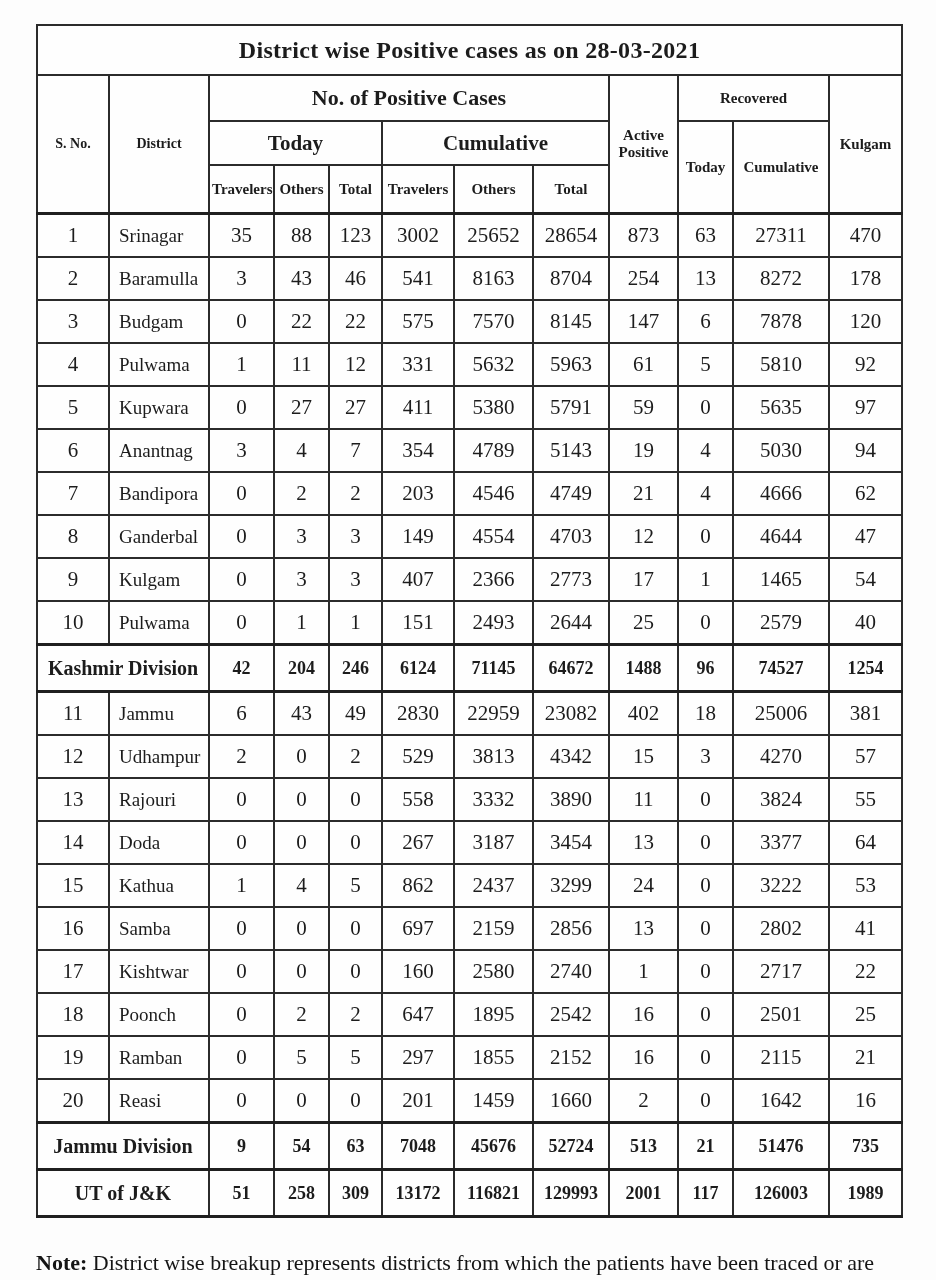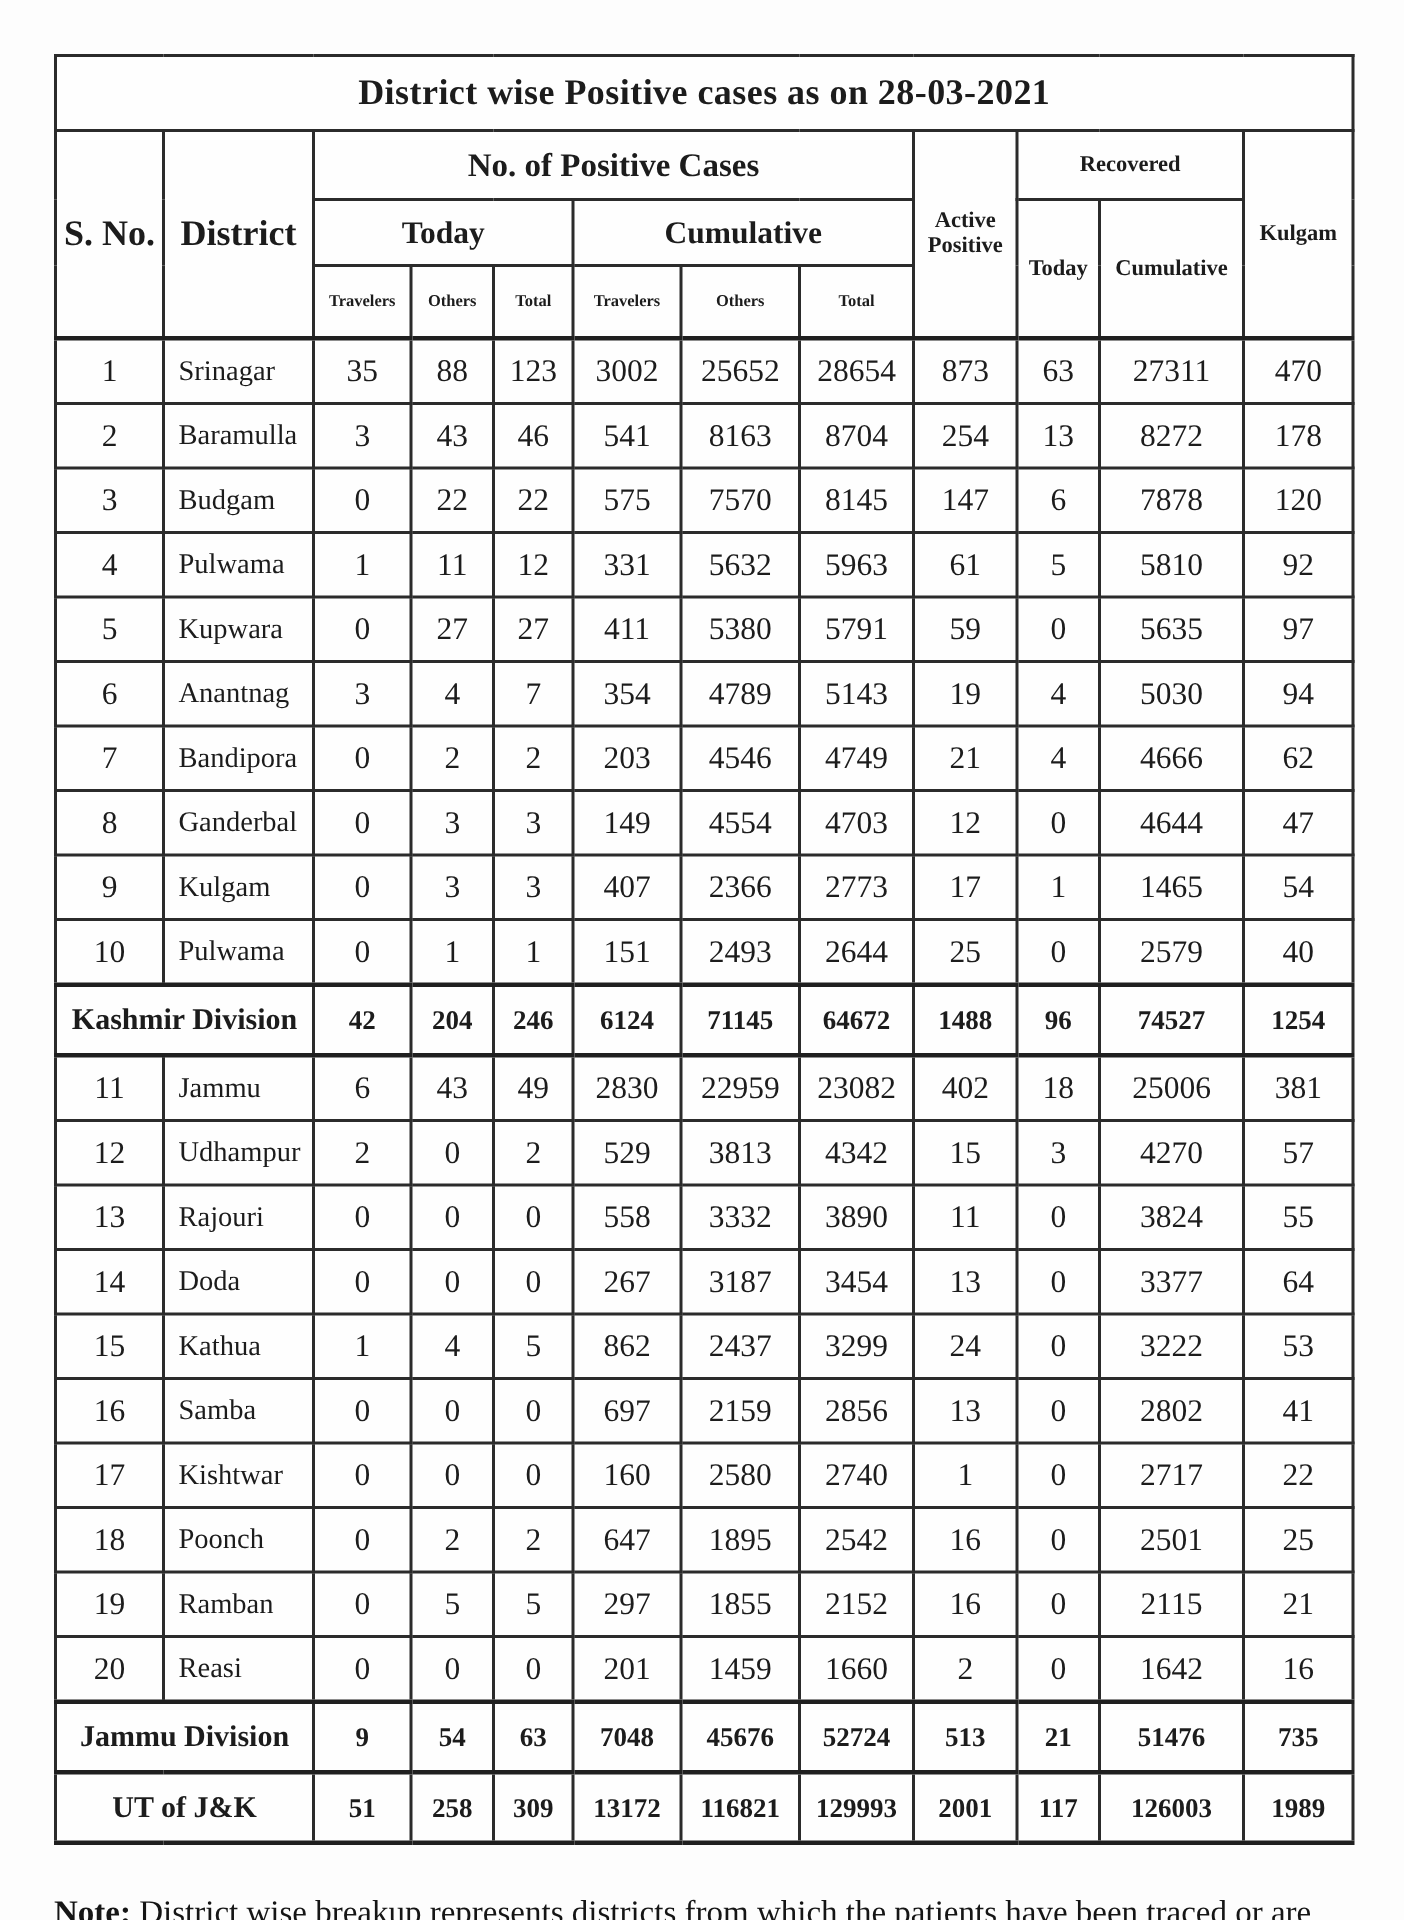--- a/index.html
+++ b/index.html
@@ -7,21 +7,21 @@
     padding: 0;
     background: #ffffff;
     font-family: "Liberation Serif", serif;
     color: #1c1c1c;
   }
   .page {
     width: 936px;
     height: 1280px;
     background: #fdfdfd;
     box-sizing: border-box;
-    padding: 36px 35px 0 36px;
+    padding: 24px 35px 0 36px;
   }
   table.cases {
     border-collapse: collapse;
     table-layout: fixed;
     width: 865px;
     background: #fefefe;
   }
   table.cases th, table.cases td {
     border: 2px solid #2b2b2b;
     text-align: center;
@@ -29,24 +29,24 @@
     padding: 2px 2px;
     overflow: hidden;
   }
   th.title-cell {
     font-size: 24px;
     font-weight: bold;
     height: 44px;
     letter-spacing: 0.3px;
     border-bottom: 3px solid #222;
   }
-  th.h-sno, th.h-district { font-size: 24px; font-weight: bold; }
+  th.h-sno, th.h-district { font-size: 14px; font-weight: bold; }
   th.h-positive { font-size: 22px; font-weight: bold; height: 40px; border-bottom: 3px solid #222; }
   th.h-today, th.h-cumulative { font-size: 21px; font-weight: bold; height: 38px; }
-  th.h-sub { font-size: 11px; font-weight: bold; height: 42px; }
+  th.h-sub { font-size: 15px; font-weight: bold; height: 42px; }
   th.h-active, th.h-deaths, th.h-recovered { font-size: 15px; font-weight: bold; }
   th.h-recovered { border-bottom: 2px solid #222; }
   th.h-rec-sub { font-size: 15px; font-weight: bold; }
   tbody td {
     font-size: 21px;
     height: 37px;
   }
   tbody td.district-cell {
     text-align: left;
     padding-left: 9px;

